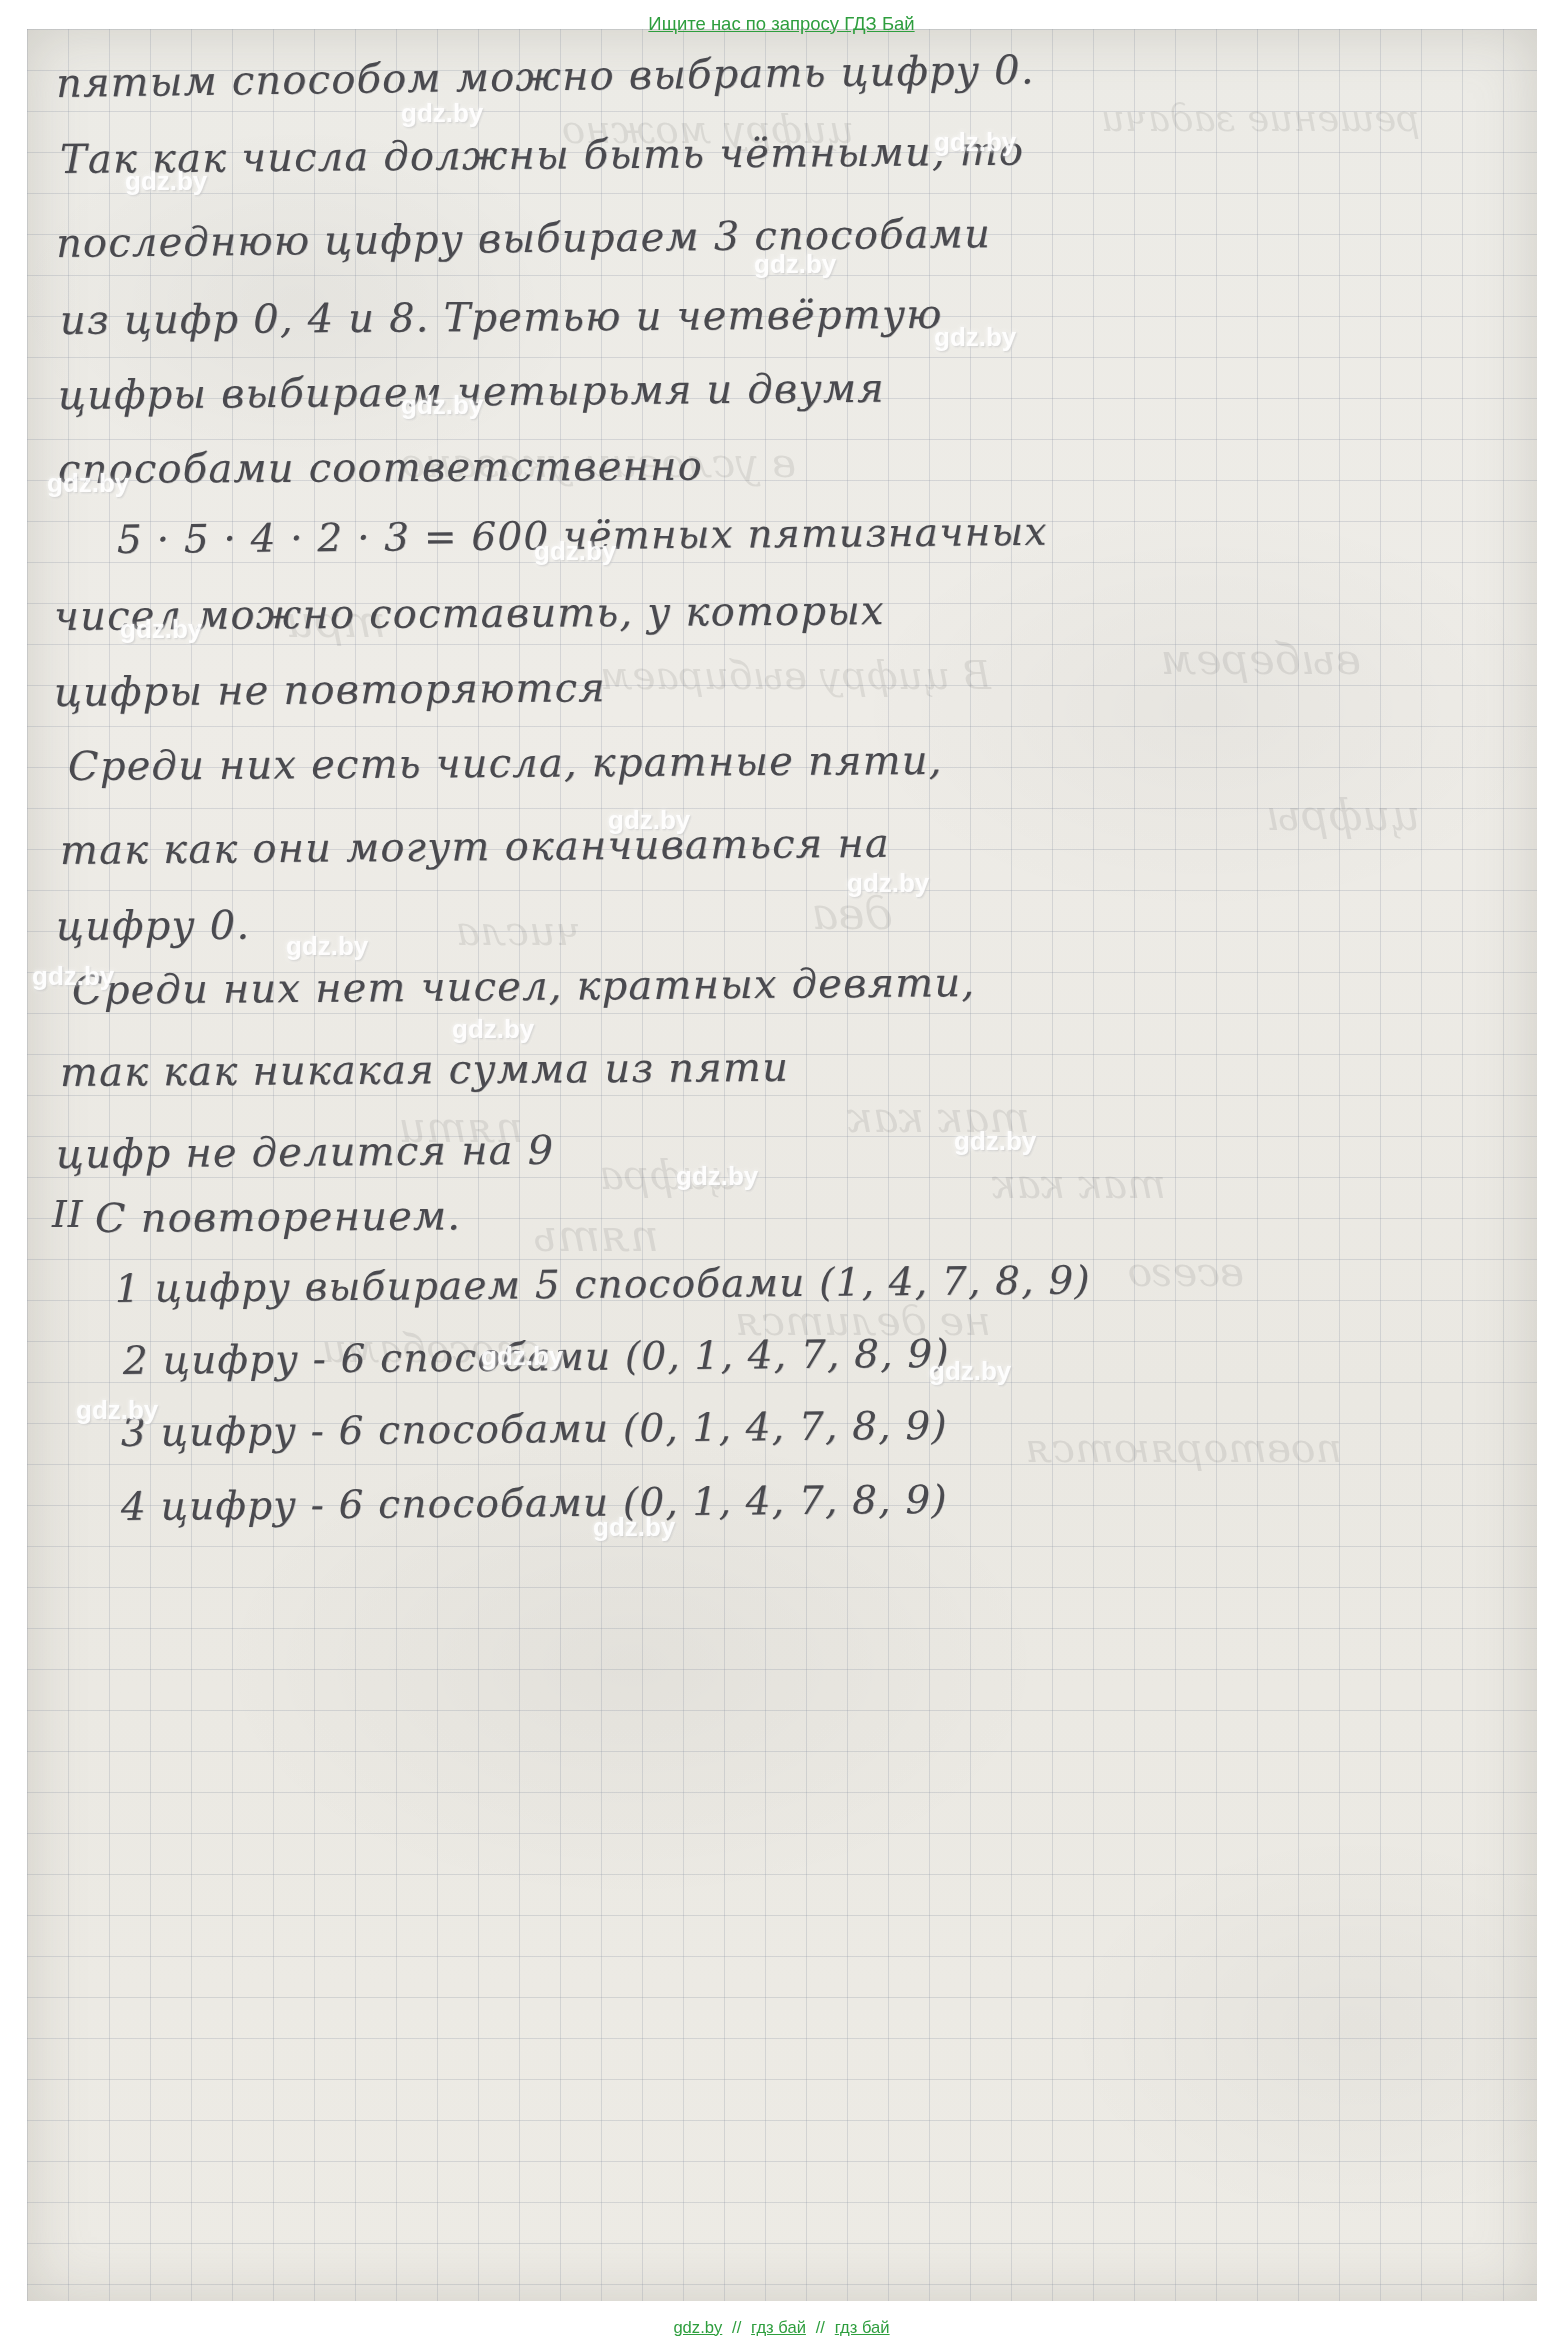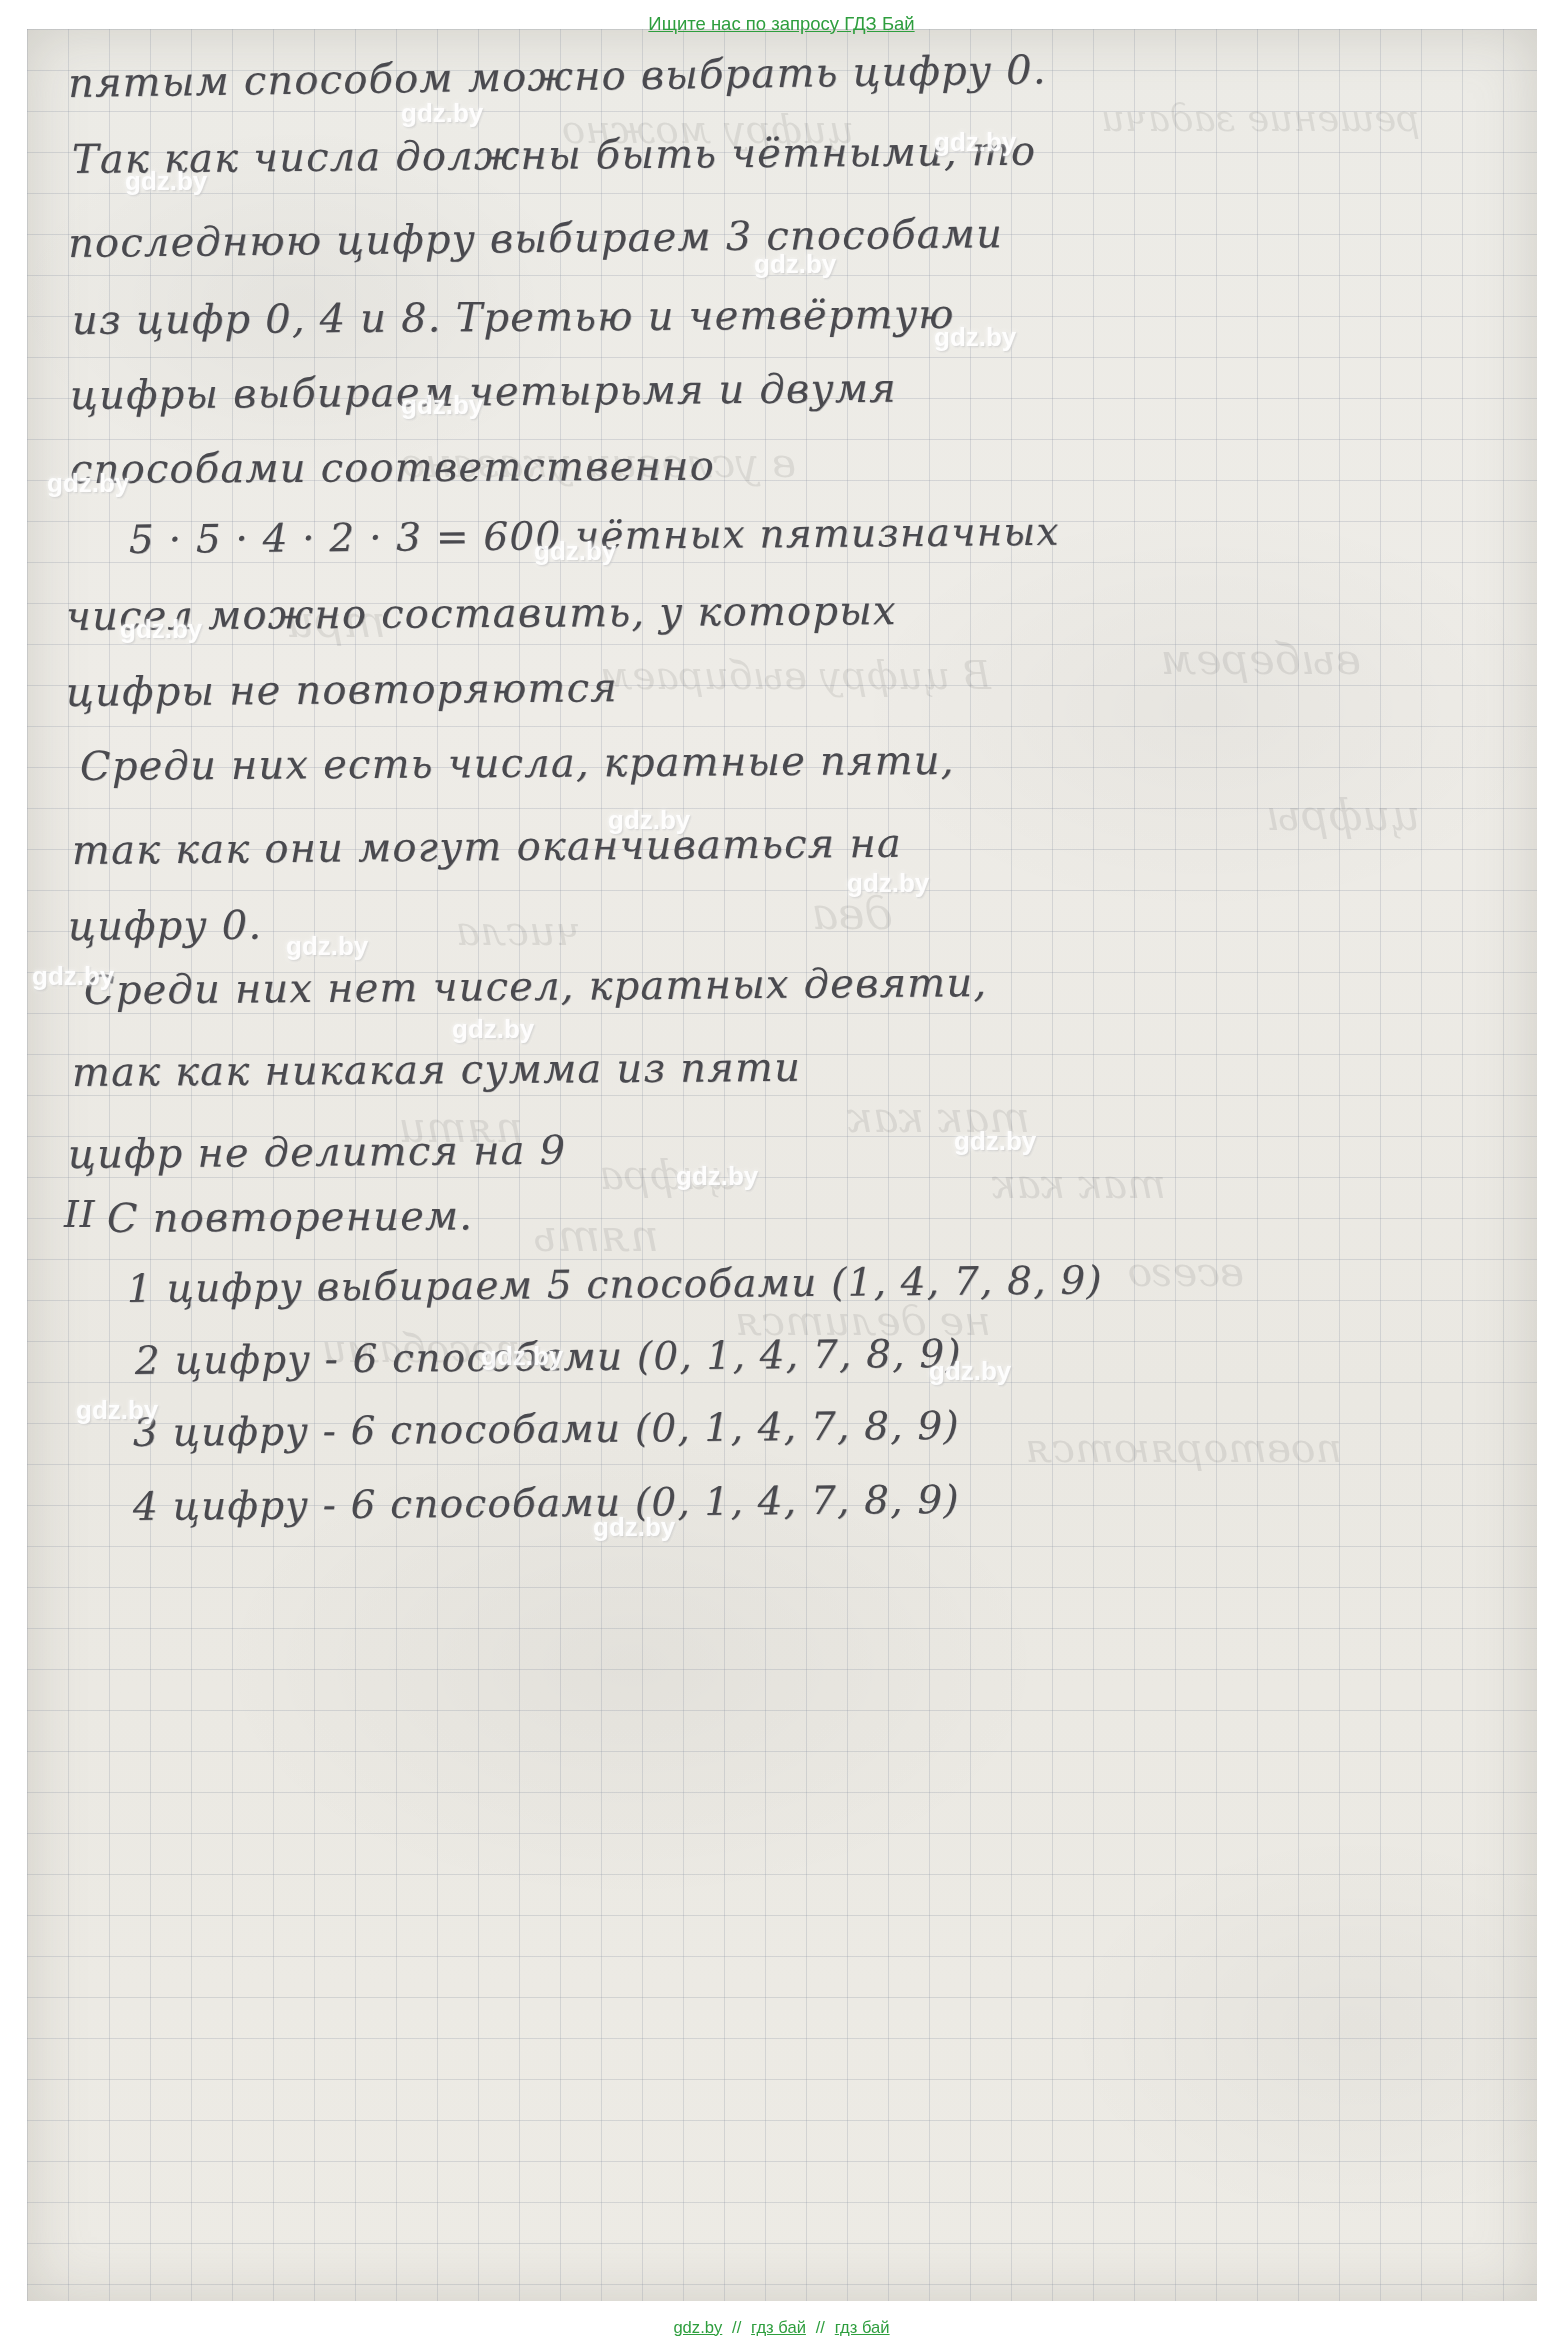--- a/index.html
+++ b/index.html
@@ -89,21 +89,20 @@
     font-family: "DejaVu Serif", serif;
     font-style: italic;
     white-space: nowrap;
   }
 
   
   .hand {
     position: absolute;
     inset: 0;
     z-index: 10;
-    margin-left: 12px;
   }
   .hline {
     position: absolute;
     color: #4a4a4f;
     font-family: "DejaVu Serif", serif;
     font-style: italic;
     white-space: nowrap;
     letter-spacing: 1.2px;
     text-shadow: 0.6px 0.4px 0 rgba(80,80,90,0.35);
     transform-origin: left center;

